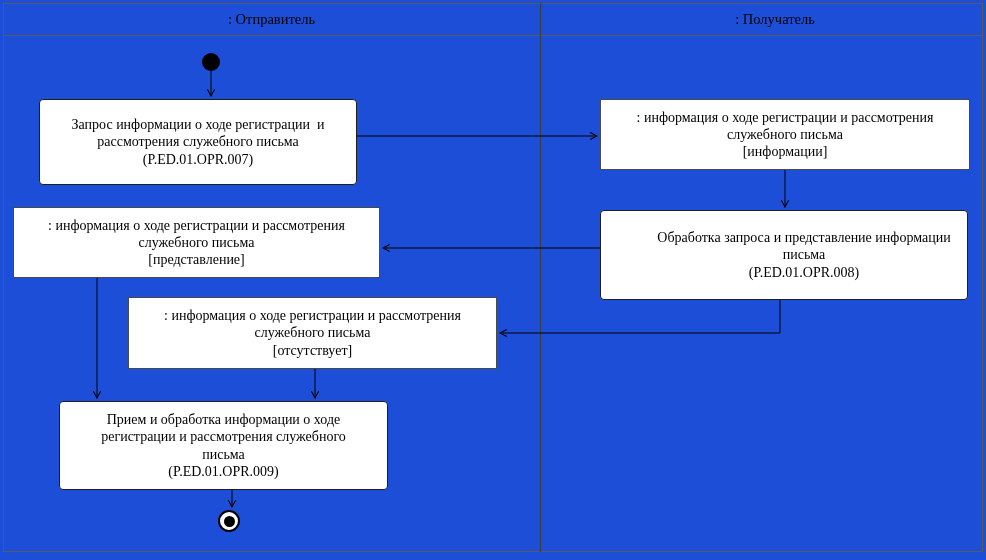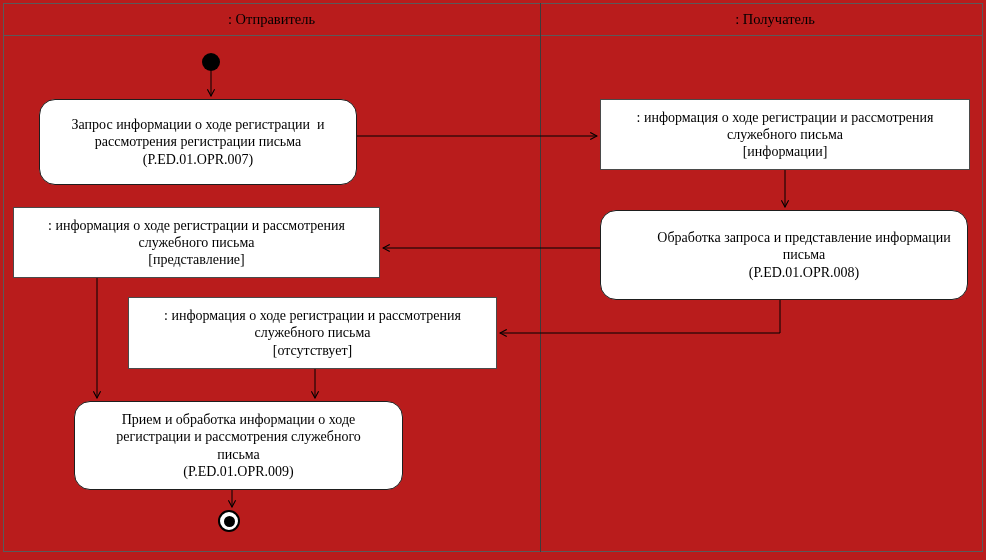--- a/index.html
+++ b/index.html
@@ -1,20 +1,20 @@
 <!DOCTYPE html>
 <html><head>
 <meta charset="utf-8">
 <style>
   html, body { margin: 0; padding: 0; background: #ffffff; }
   .canvas {
     position: relative;
     width: 986px;
     height: 560px;
-    background: #b91c1c;
+    background: #1d4ed8;
     font-family: "Liberation Serif", "DejaVu Serif", serif;
     color: #000000;
     overflow: hidden;
   }
   .frame {
     position: absolute; left: 3px; top: 3px; width: 980px; height: 549px;
     border: 1px solid #5a5a5a; box-sizing: border-box;
   }
   .header-divider {
     position: absolute; left: 3px; top: 35px; width: 980px; height: 1px;
@@ -31,30 +31,30 @@
   #lane-sender   { left: 3px;   width: 537px; }
   #lane-receiver { left: 508px; width: 534px; }
 
   .node {
     position: absolute; box-sizing: border-box;
     display: flex; flex-direction: column;
     align-items: center; justify-content: center;
     text-align: center; font-size: 14px; line-height: 1.22;
     background: #ffffff;
   }
-  .activity { border: 1px solid #1e1e1e; border-radius: 16px; }
+  .activity { border: 1px solid #1e1e1e; border-radius: 4px; }
   .objnode  { border: 1px solid #4a4a4a; }
   .tline    { display: block; white-space: pre; }
 
   #opr007       { left: 39px;  top: 99px;  width: 318px; height: 86px; }
   #obj-requested{ left: 600px; top: 99px;  width: 370px; height: 71px; }
   #opr008       { left: 600px; top: 210px; width: 368px; height: 90px; padding-left: 40px; }
   #obj-provided { left: 13px;  top: 207px; width: 367px; height: 71px; }
   #obj-absent   { left: 128px; top: 297px; width: 369px; height: 72px; }
-  #opr009       { left: 59px;  top: 401px; width: 329px; height: 89px; margin-left: 15px; }
+  #opr009       { left: 59px;  top: 401px; width: 329px; height: 89px; }
 
   .start-node {
     position: absolute; left: 202px; top: 53px; width: 18px; height: 18px;
     background: #000000; border-radius: 50%;
   }
   .final-node {
     position: absolute; left: 218px; top: 510px; width: 22px; height: 22px;
     border: 2px solid #000000; border-radius: 50%; box-sizing: border-box;
     background: #ffffff; display: flex; align-items: center; justify-content: center;
   }
@@ -78,21 +78,21 @@
     <span>: Отправитель</span>
   </div>
   <div class="lane-title" id="lane-receiver">
     <span>: Получатель</span>
   </div>
 
   <div class="start-node"></div>
 
   <div class="node activity" id="opr007">
     <span class="tline">Запрос информации о ходе регистрации  и</span>
-    <span class="tline">рассмотрения регистрации письма</span>
+    <span class="tline">рассмотрения служебного письма</span>
     <span class="tline">(P.ED.01.OPR.007)</span>
   </div>
 
   <div class="node objnode" id="obj-requested">
     <span class="tline">: информация о ходе регистрации и рассмотрения</span>
     <span class="tline">служебного письма</span>
     <span class="tline">[информации]</span>
   </div>
 
   <div class="node activity" id="opr008">

